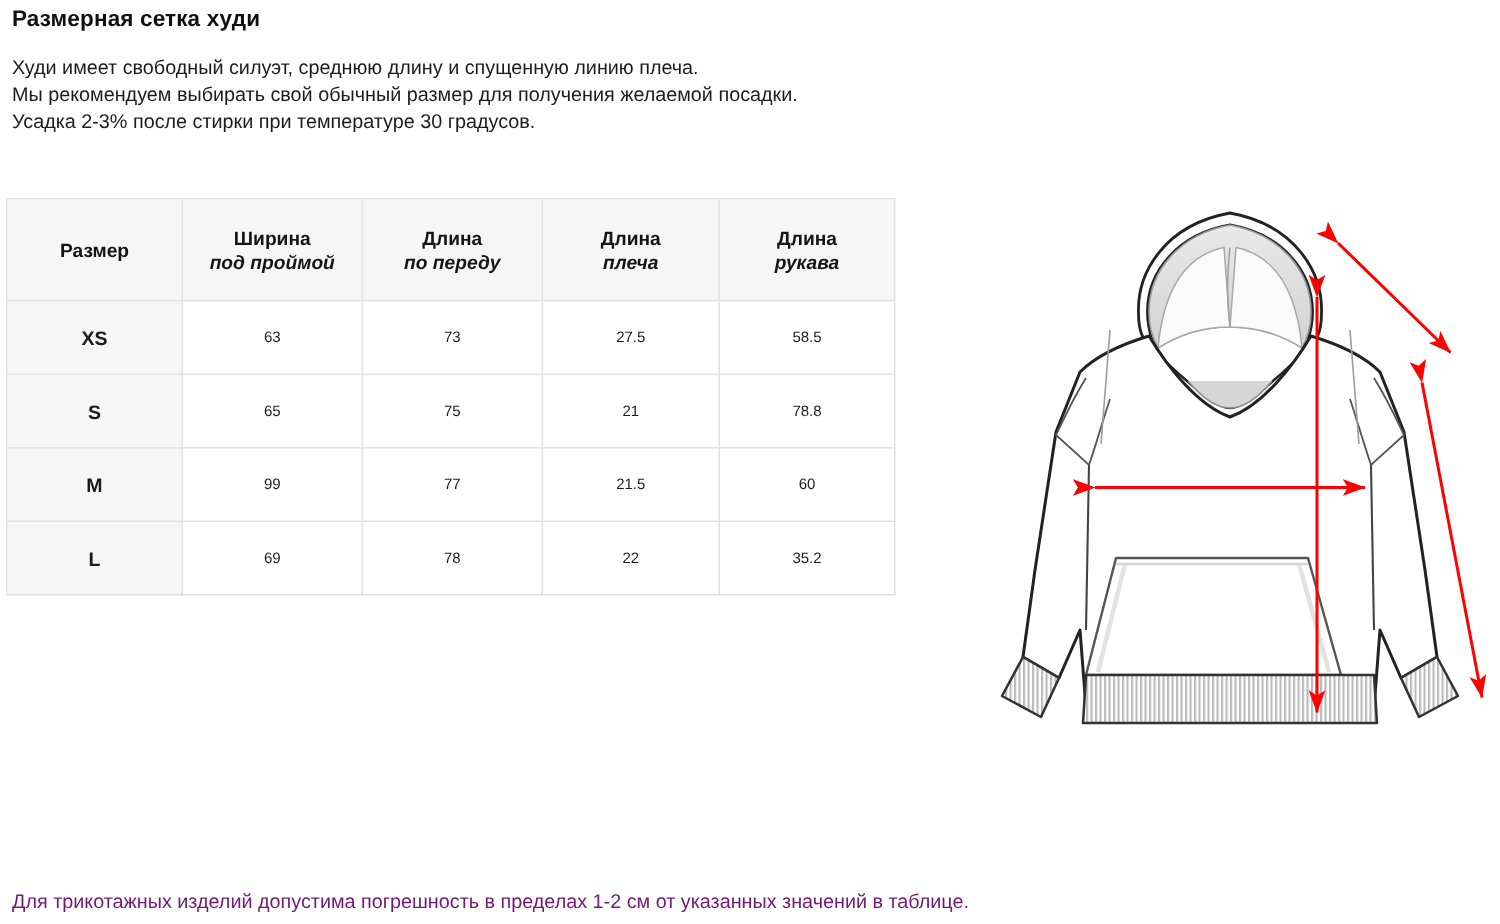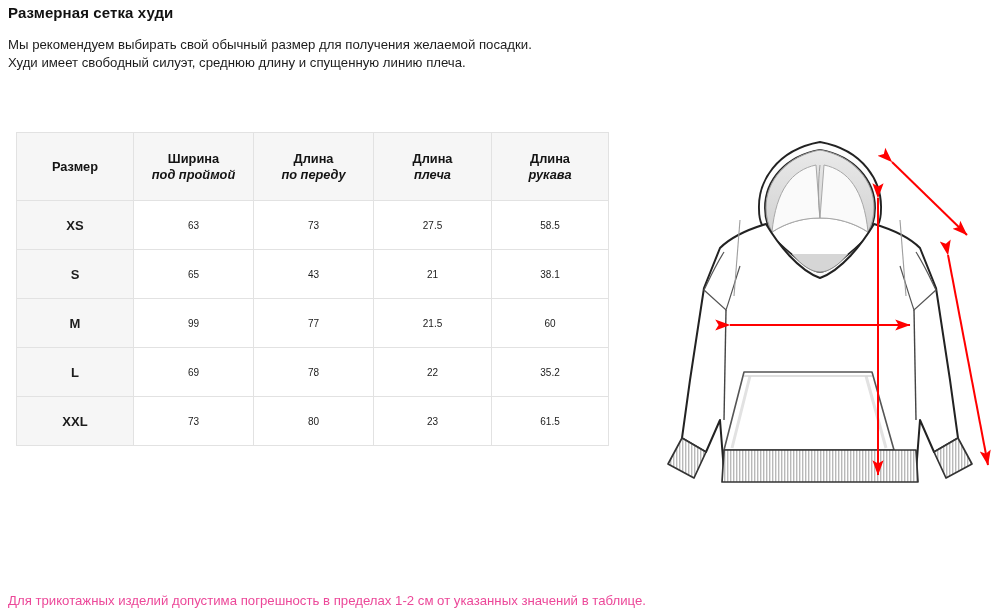--- a/index.html
+++ b/index.html
@@ -46,21 +46,21 @@
     color: #1c1c1c;
   }
   #intro .line {
     display: block;
     white-space: nowrap;
   }
 
   
   #size-table-wrap {
     position: absolute;
-    left: 16px;
+    left: 4px;
     top: 132px;
   }
   table.size-table {
     border-collapse: collapse;
     table-layout: fixed;
     width: 592px;
     background: #ffffff;
   }
   table.size-table th,
   table.size-table td {
@@ -99,21 +99,21 @@
   .hdr-l1 { display: block; }
   .hdr-l2 { display: block; font-style: italic; }
 
   
   #footnote {
     position: absolute;
     left: 8px;
     top: 592px;
     font-size: 13.2px;
     line-height: 18px;
-    color: #ec4899;
+    color: #701a75;
     white-space: nowrap;
   }
 
   
   #illustration {
     position: absolute;
     left: 640px;
     top: 120px;
     width: 360px;
     height: 380px;
@@ -123,22 +123,23 @@
   }
 </style>
 </head>
 <body>
 
 <div id="page">
 
   <div id="title">Размерная сетка худи</div>
 
   <div id="intro">
+    <span class="line">Худи имеет свободный силуэт, среднюю длину и спущенную линию плеча.</span>
     <span class="line">Мы рекомендуем выбирать свой обычный размер для получения желаемой посадки.</span>
-    <span class="line">Худи имеет свободный силуэт, среднюю длину и спущенную линию плеча.</span>
+    <span class="line">Усадка 2-3% после стирки при температуре 30 градусов.</span>
   </div>
 
   <div id="size-table-wrap">
     <table class="size-table">
       <colgroup>
         <col class="c0">
           <col class="c1">
           <col class="c2">
           <col class="c3">
           <col class="c4">
@@ -171,44 +172,37 @@
       <tr>
             <td class="size-cell">XS</td>
             <td>63</td>
             <td>73</td>
             <td>27.5</td>
             <td>58.5</td>
           </tr>
           <tr>
             <td class="size-cell">S</td>
             <td>65</td>
-            <td>43</td>
+            <td>75</td>
             <td>21</td>
-            <td>38.1</td>
+            <td>78.8</td>
           </tr>
           <tr>
             <td class="size-cell">M</td>
             <td>99</td>
             <td>77</td>
             <td>21.5</td>
             <td>60</td>
           </tr>
           <tr>
             <td class="size-cell">L</td>
             <td>69</td>
             <td>78</td>
             <td>22</td>
             <td>35.2</td>
-          </tr>
-          <tr>
-            <td class="size-cell">XXL</td>
-            <td>73</td>
-            <td>80</td>
-            <td>23</td>
-            <td>61.5</td>
           </tr>
         </tbody>
     </table>
   </div>
 
   <div id="footnote">Для трикотажных изделий допустима погрешность в пределах 1-2 см от указанных значений в таблице.</div>
 
   <div id="illustration">
     <svg width="360" height="380" viewBox="0 0 360 380" xmlns="http://www.w3.org/2000/svg">
       <defs>

